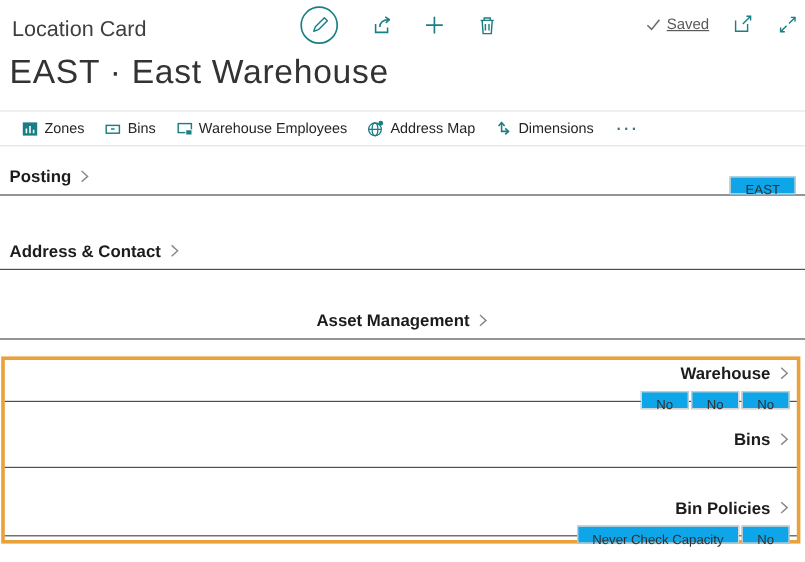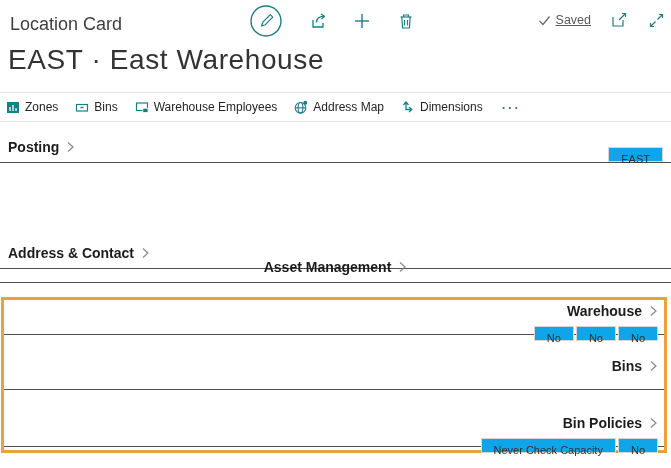--- a/index.html
+++ b/index.html
@@ -17,30 +17,30 @@
   .saved { display:flex; align-items:center; gap:5px; font-size:12.5px; color:#5a5a5a;text-decoration:underline; }
 
   
   .page-title { position:absolute; left:8px; top:44px; font-size:28px; font-weight:300; letter-spacing:0.6px; color:#333333; }
 
   .divider { position:absolute; left:0; right:0; height:1px; background:#e4e4e4; }
   .divider.d1 { top:92px; }
   .divider.d2 { top:121px; }
 
   
-  .toolbar { position:absolute; top:94px; left:6px; right:4px; height:26px; display:flex; align-items:center; }
+  .toolbar { position:absolute; top:94px; left:18px; right:4px; height:26px; display:flex; align-items:center; }
   .toolbar-item { display:flex; align-items:center; gap:5px; margin-right:17px; font-size:12px; color:#242424; cursor:pointer; white-space:nowrap; }
   .toolbar-item svg { flex:none; }
   .more-dots { font-size:13px; font-weight:bold; color:#38777b; letter-spacing:2px; cursor:pointer; margin-left:2px; }
 
   
   .section { position:absolute; left:0; right:0; height:32px; display:flex; justify-content:space-between; align-items:flex-end; border-bottom:1px solid #4f4f4f; padding:0 8px; cursor:pointer; }
   .section-title { display:flex; align-items:center; gap:7px; font-size:14px; font-weight:bold; color:#1c1c1c; padding-bottom:7px; }
   .sec-general { top:131px; }
-  .sec-address { top:193px;margin-top:44px; }
+  .sec-address { top:193px; }
   .sec-asset   { top:251px;justify-content:center; }
 
   .badge-group { display:flex; gap:2px; align-items:flex-end; }
   .badge { background:#0ea5e9; border:1px solid #d8d6d4; color:#32302e; font-size:11px; height:15px; line-height:23px; padding:0 12px; text-align:center; white-space:nowrap; }
 
   
   .highlight-box { position:absolute; top:297px; left:1px; width:666px; height:156px; border:3px solid #E9A23B; background:#ffffff; }
   .highlight-box .section { position:absolute; padding:0 6px;flex-direction:column; }
   .hb-warehouse { top:3px; }
   .hb-bins { top:58px; }

